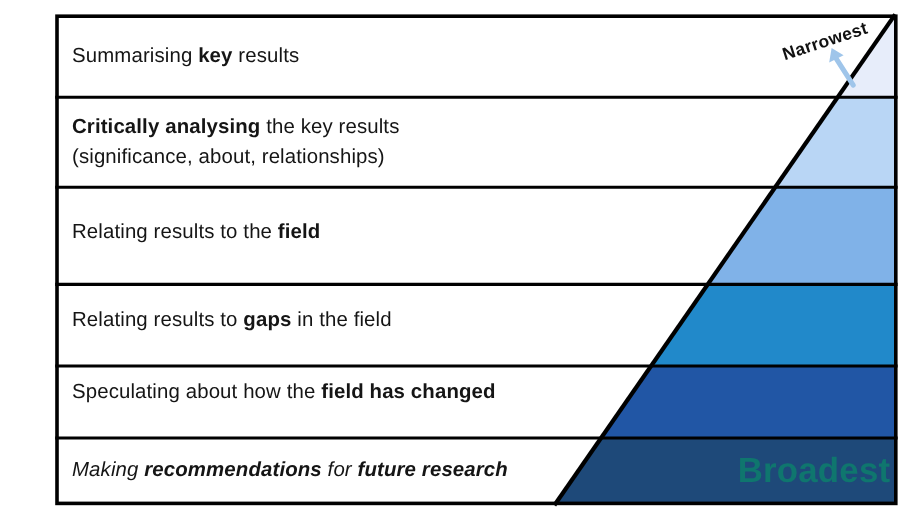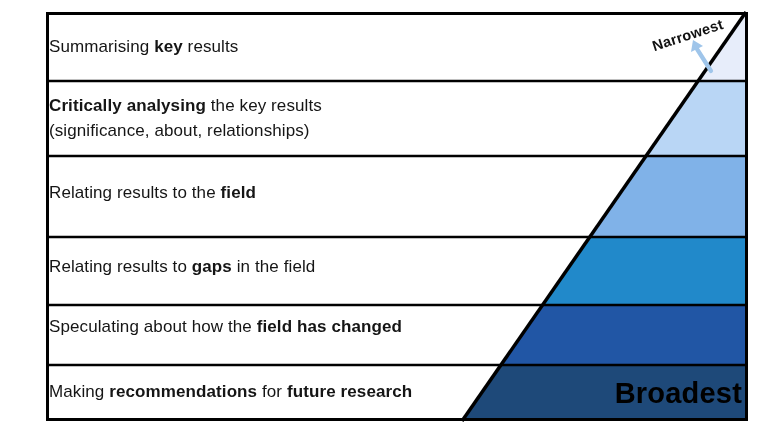--- a/index.html
+++ b/index.html
@@ -17,51 +17,52 @@
     left: 0; top: 0;
     width: 768px; height: 432px;
   }
   .row {
     position: absolute;
     left: 49px;
     width: 430px;
     display: flex;
     flex-direction: column;
     justify-content: center;
+    padding-left: 11px;
     box-sizing: border-box;
     font-size: 17px;
     line-height: 24.5px;
     letter-spacing: 0.1px;
     white-space: nowrap;
   }
   .row .b { font-weight: 700; }
   .row-1 { top: 13px;  height: 68px; }
   .row-2 { top: 81px;  height: 75px; }
   .row-3 { top: 156px; height: 75px; }
   .row-4 { top: 233px; height: 68px; }
   .row-5 { top: 305px; height: 44px; }
-  .row-6 { top: 365px; height: 55px; }
+  .row-6 { top: 365px; height: 55px; font-style: italic; }
   .narrowest {
     position: absolute;
     left: 651px;
     top: 27px;
     font-size: 14.5px;
     font-weight: 700;
     letter-spacing: 0.3px;
     transform: rotate(-18deg);
     transform-origin: center;
     color: #111111;
   }
   .broadest {
     position: absolute;
     right: 26px;
     top: 377px;
     font-size: 29px;
     font-weight: 700;
-    color: #000000;
+    color: #0f766e;
     letter-spacing: 0.2px;
   }
 </style>
 </head>
 <body>
 
 <div class="stage">
 
   <svg class="graphic" viewBox="0 0 768 432" aria-hidden="true">
 

